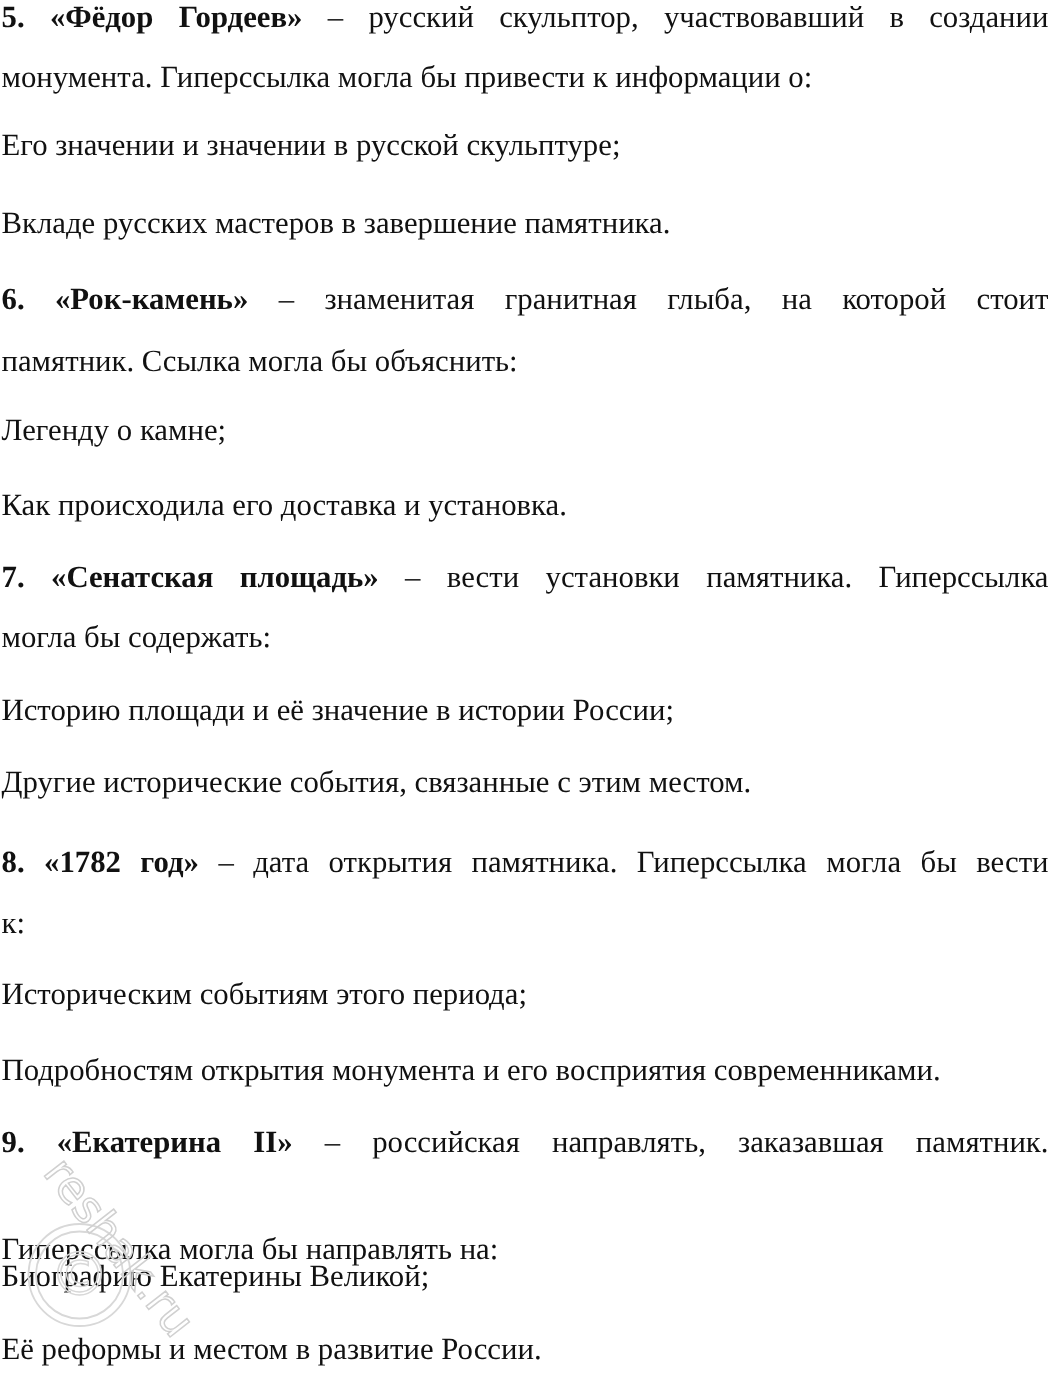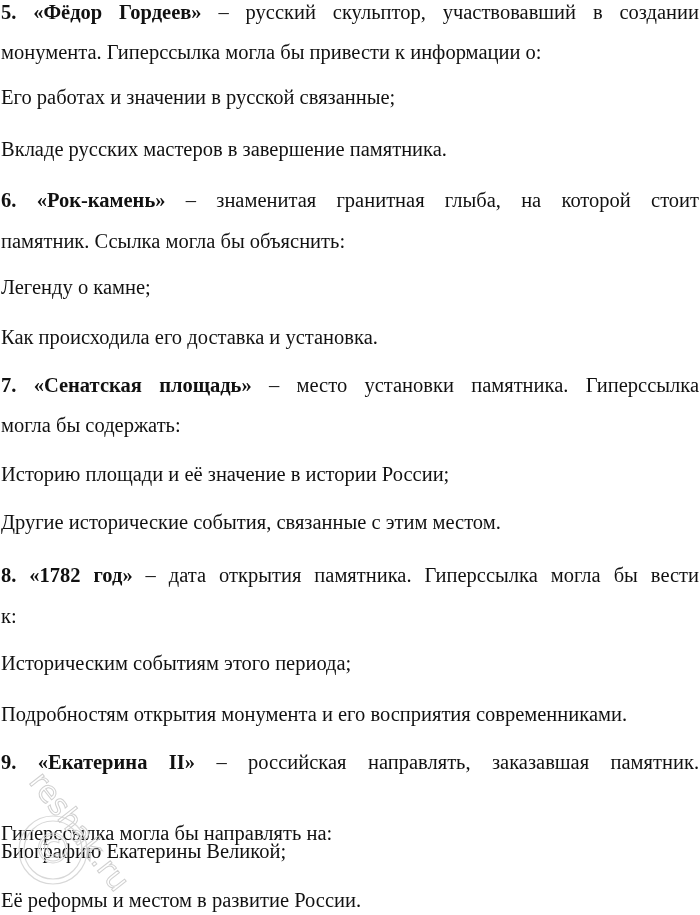--- a/index.html
+++ b/index.html
@@ -8,29 +8,29 @@
     .line { position: absolute; left: 1px; font-size: 20.5px; line-height: 24px; white-space: nowrap; }
     .just { width: 698px; text-align: justify; text-align-last: justify; }
     .b { font-weight: bold; }
     .watermark { position: absolute; left: 8px; top: 770px; width: 170px; height: 140px; pointer-events: none; }
   </style>
 </head>
 <body>
 
 <div class="line just" style="top:0px"><span class="b">5.</span> <span class="b">«Фёдор Гордеев»</span><span> – русский скульптор, участвовавший в создании</span></div>
 <div class="line" style="top:40px">монумента. Гиперссылка могла бы привести к информации о:</div>
-<div class="line" style="top:85px">Его работах и значении в русской связанные;</div>
+<div class="line" style="top:85px">Его значении и значении в русской скульптуре;</div>
 <div class="line" style="top:137px">Вкладе русских мастеров в завершение памятника.</div>
 
 <div class="line just" style="top:188px"><span class="b">6.</span> <span class="b">«Рок-камень»</span><span> – знаменитая гранитная глыба, на которой стоит</span></div>
 <div class="line" style="top:229px">памятник. Ссылка могла бы объяснить:</div>
 <div class="line" style="top:275px">Легенду о камне;</div>
 <div class="line" style="top:325px">Как происходила его доставка и установка.</div>
 
-<div class="line just" style="top:373px"><span class="b">7.</span> <span class="b">«Сенатская площадь»</span><span> – место установки памятника. Гиперссылка</span></div>
+<div class="line just" style="top:373px"><span class="b">7.</span> <span class="b">«Сенатская площадь»</span><span> – вести установки памятника. Гиперссылка</span></div>
 <div class="line" style="top:413px">могла бы содержать:</div>
 <div class="line" style="top:462px">Историю площади и её значение в истории России;</div>
 <div class="line" style="top:510px">Другие исторические события, связанные с этим местом.</div>
 
 <div class="line just" style="top:563px"><span class="b">8.</span> <span class="b">«1782 год»</span><span> – дата открытия памятника. Гиперссылка могла бы вести</span></div>
 <div class="line" style="top:604px">к:</div>
 <div class="line" style="top:651px">Историческим событиям этого периода;</div>
 <div class="line" style="top:702px">Подробностям открытия монумента и его восприятия современниками.</div>
 
 <div class="line just" style="top:750px"><span class="b">9.</span> <span class="b">«Екатерина II»</span><span> – российская направлять, заказавшая памятник.</span></div>

